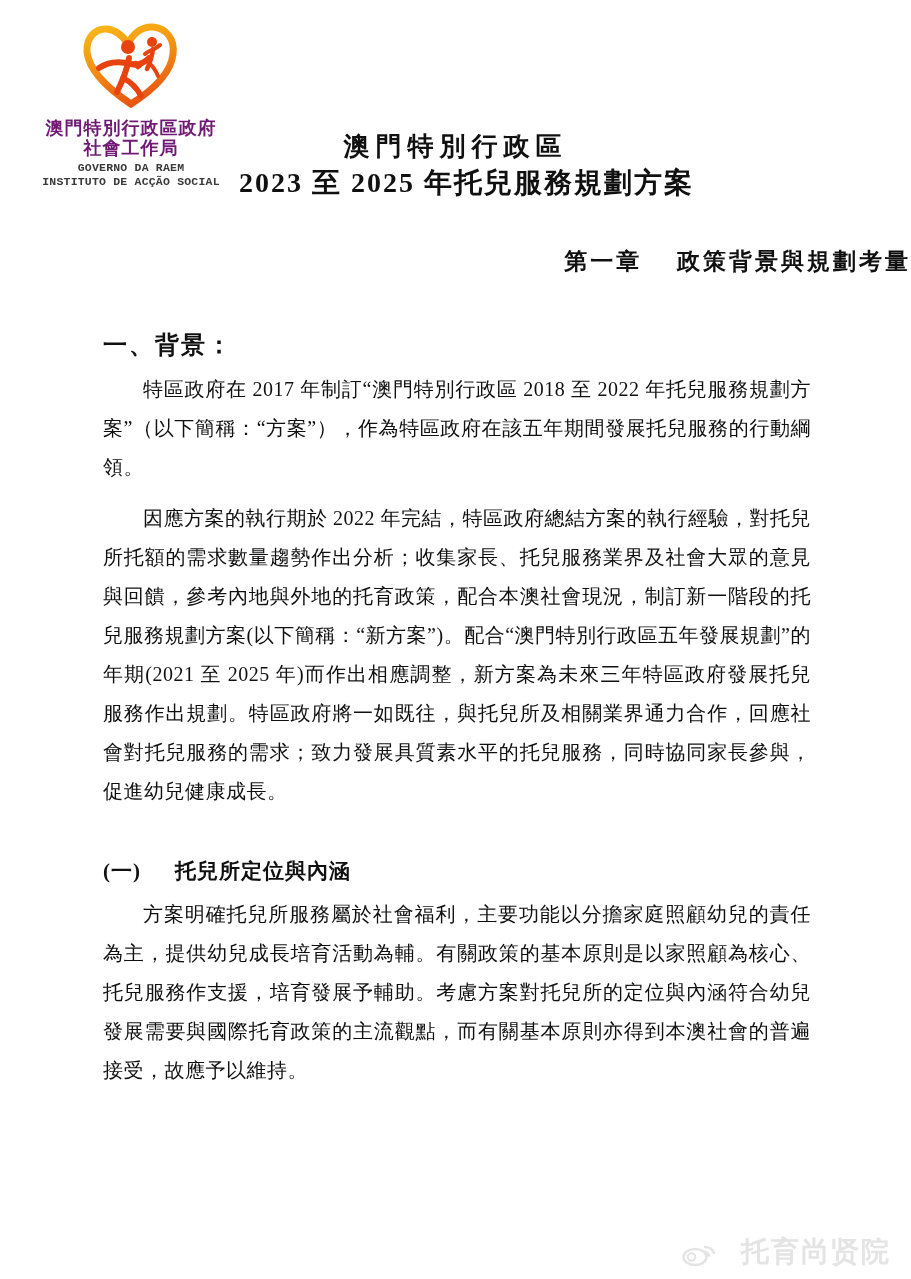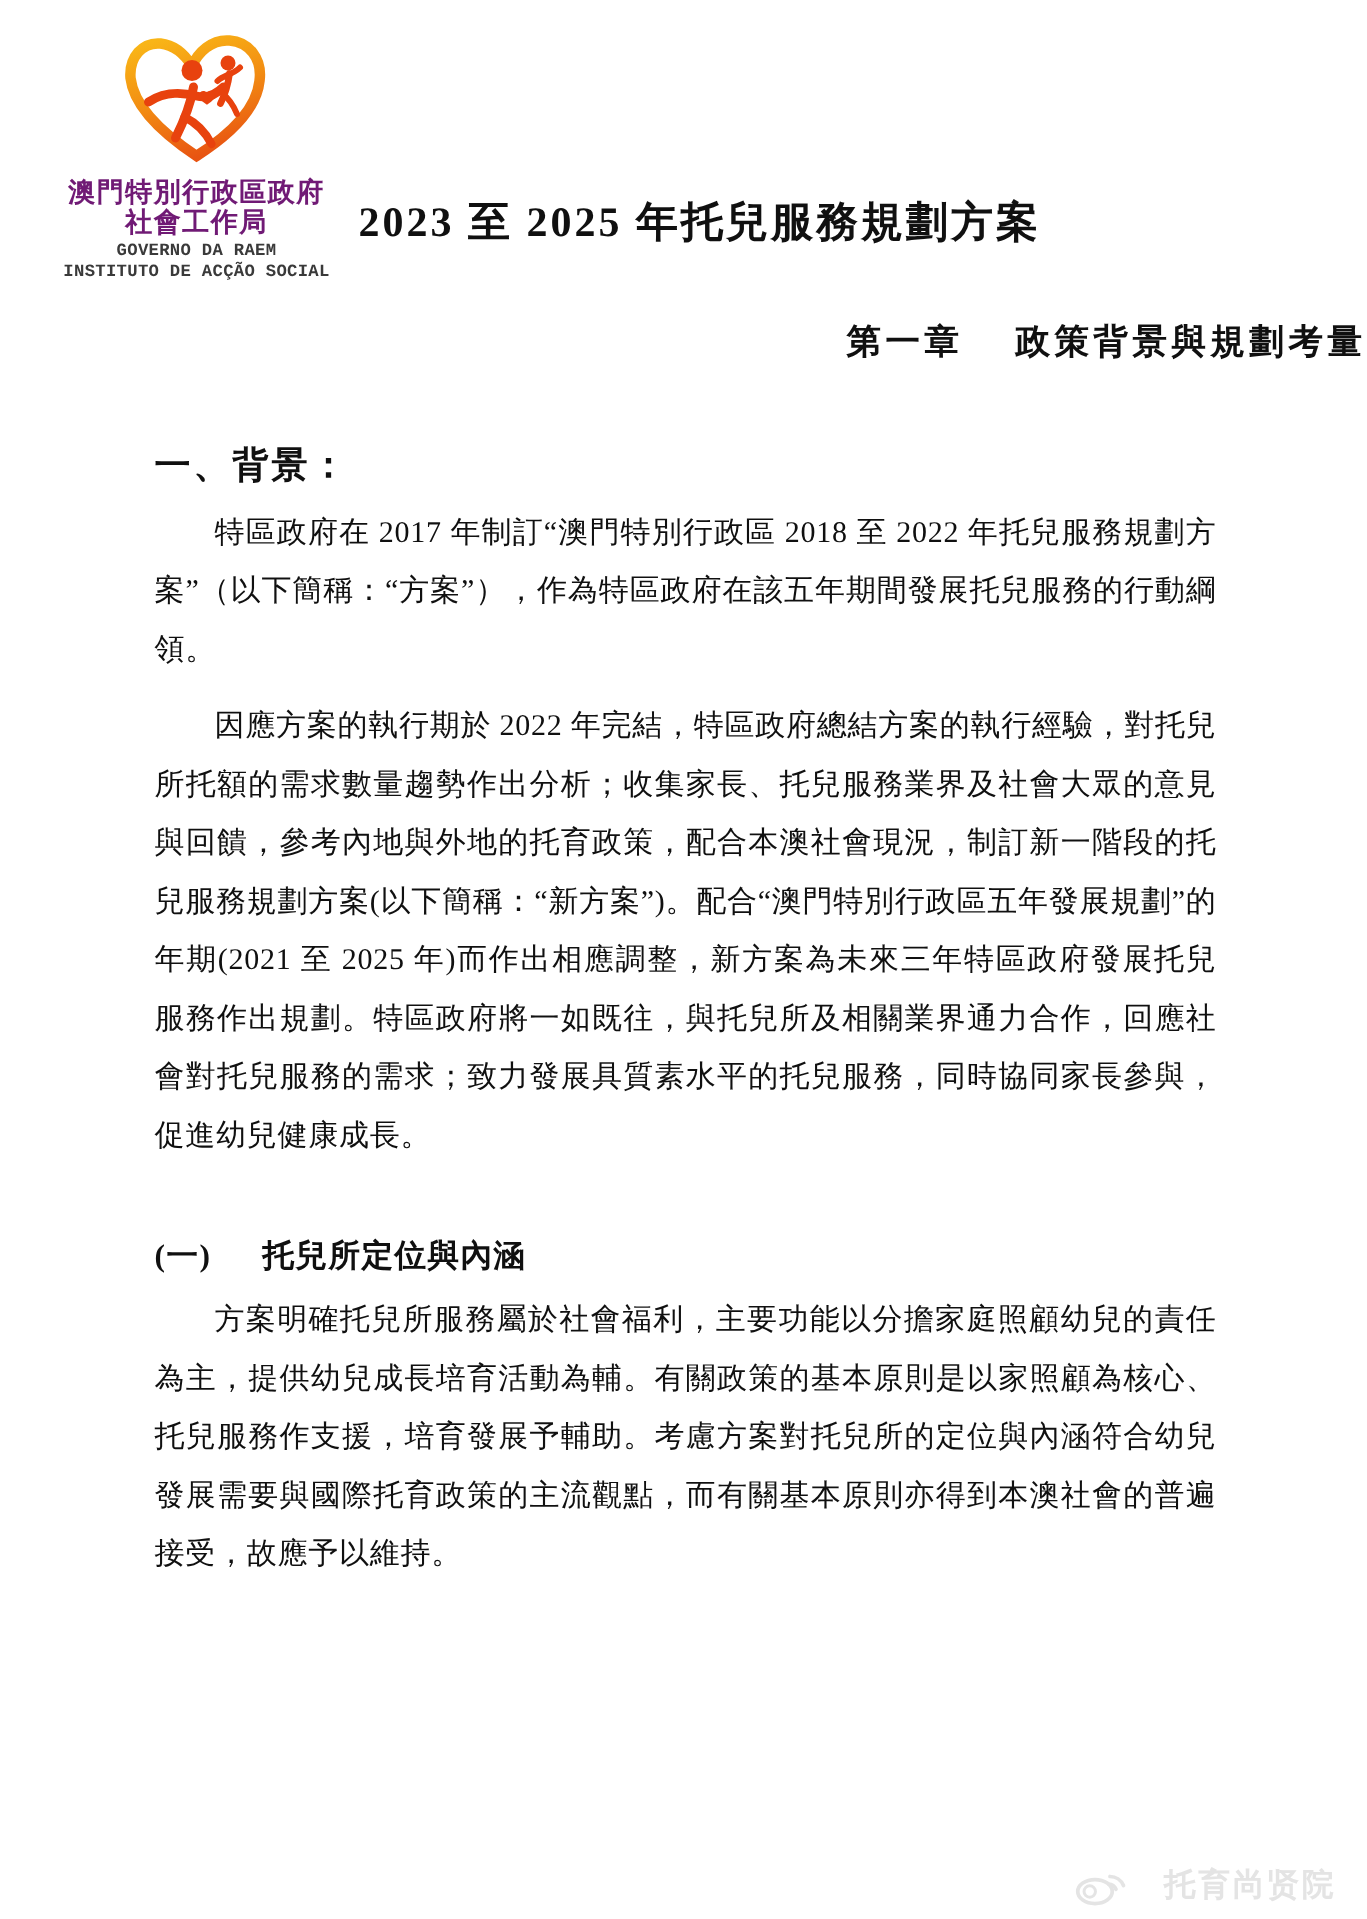--- a/index.html
+++ b/index.html
@@ -26,21 +26,21 @@
   .sec-2{margin-top:42px;}
   .para{margin:6px 0 12px 0;font-size:20px;line-height:39px;letter-spacing:0.5px;
         text-align:justify;text-indent:2em;color:#101010;}
   .subsec-h{margin-top:20px;font-size:21px;font-weight:700;line-height:36px;}
   .subsec-num{display:inline-block;margin-right:34px;letter-spacing:1px;}
   .subsec-title{letter-spacing:1px;}
 
   
   .watermark{position:absolute;right:20px;bottom:8px;display:flex;align-items:center;gap:24px;
              color:#e4e4e4;font-family:"Liberation Sans","DejaVu Sans",sans-serif;
-             font-size:21px;font-weight:700;letter-spacing:2px;user-select:none;}
+             font-size:28px;font-weight:700;letter-spacing:2px;user-select:none;}
   .watermark svg{display:block;}
 </style>
 </head>
 <body>
 
 <div class="page">
 
   <div class="org-block">
     <svg class="org-logo" width="104" height="90" viewBox="0 0 104 90" aria-hidden="true">
       <defs>
@@ -61,20 +61,21 @@
       <path d="M69,42 C74,46 77,51 79,56" stroke="#E8420E" stroke-width="4" fill="none" stroke-linecap="round"></path>
       <path d="M59,42 c-1.8,-2.4 -5.4,-1.2 -5.4,1.8 c0,2.4 3,4.2 5.4,6 c2.4,-1.8 5.4,-3.6 5.4,-6 c0,-3 -3.6,-4.2 -5.4,-1.8 z" fill="#E8420E"></path>
     </svg>
     <div class="org-zh">澳門特別行政區政府</div>
     <div class="org-zh">社會工作局</div>
     <div class="org-pt first">GOVERNO DA RAEM</div>
     <div class="org-pt">INSTITUTO DE ACÇÃO SOCIAL</div>
   </div>
 
   <div class="doc-title">
+    <div class="t1">澳門特別行政區</div>
     <div class="t2">2023 至 2025 年托兒服務規劃方案</div>
   </div>
 
   <h2 class="chapter">第一章　 政策背景與規劃考量</h2>
 
   <main class="content">
 
     <section class="sec-1">
       <h3 class="sec-h">一、背景：</h3>
       <p class="para">特區政府在 2017 年制訂“澳門特別行政區 2018 至 2022 年托兒服務規劃方案”（以下簡稱：“方案”），作為特區政府在該五年期間發展托兒服務的行動綱領。</p>

